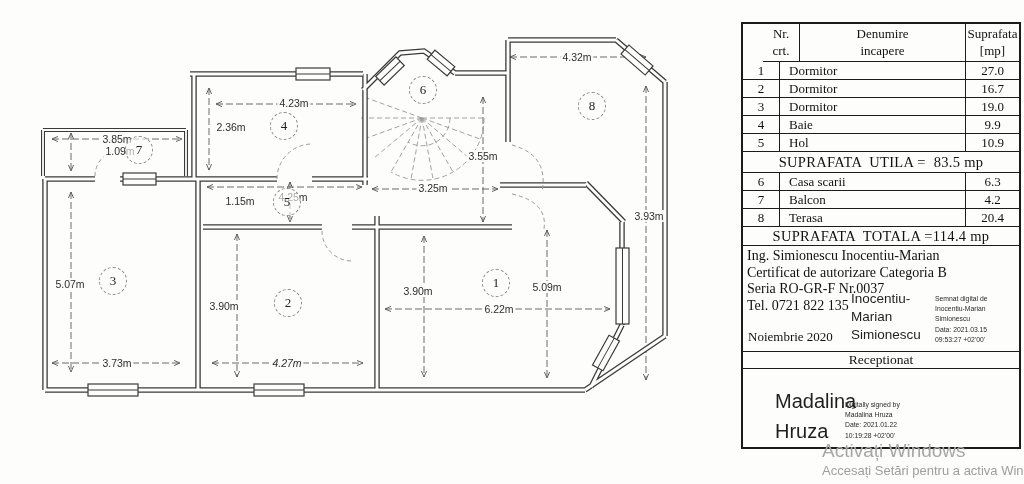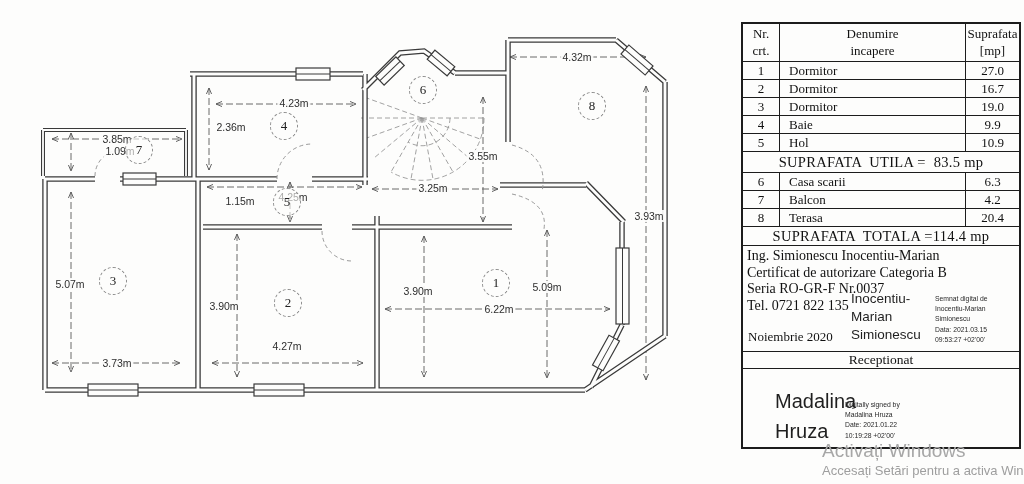--- a/index.html
+++ b/index.html
@@ -25,21 +25,21 @@
             font-size:13px;color:#222;background:rgba(253,253,252,.6);}
   
   #area-table{position:absolute;left:741px;top:22px;width:280px;border:2px solid #1c1c1c;
               background:#fdfdfc;box-sizing:border-box;}
   .tr{display:flex;border-bottom:1.4px solid #1c1c1c;box-sizing:border-box;}
   .tr.last{border-bottom:none;}
   .c{display:flex;align-items:center;justify-content:center;text-align:center;font-size:13px;box-sizing:border-box;}
   .c1{width:37px;border-right:1.4px solid #1c1c1c;flex:none;}
   .c2{flex:1;justify-content:flex-start;text-align:left;padding-left:9px;border-right:1.4px solid #1c1c1c;}
   .c3{width:53px;flex:none;}
-  .head{height:38px;}
+  .head{height:38px;margin-left:20px;}
   .head .c2{justify-content:center;text-align:center;padding-left:0;}
   .pre{white-space:pre-line;line-height:1.25;}
   .rrow{height:18px;}
   .merged{height:21px;align-items:center;justify-content:center;display:flex;
           font-size:14.5px;white-space:pre;letter-spacing:.3px;}
   .mtot{height:19px;}
   .seclab{height:17px;display:flex;align-items:center;justify-content:center;font-size:13.5px;}
   .bigcell{position:relative;}
   .exec-body{height:106px;}
   .rec-body{height:78px;}
@@ -159,21 +159,21 @@
       <path class="door" d="M512,194 Q548,202 544,229"></path>
     </g>
   </svg>
 
   <div id="plan-labels">
       <div class="dimlab" style="left: 117px; top: 139px;">3.85m</div>
       <div class="dimlab" style="left: 72px; top: 151px; margin-left: 48px;">1.09m</div>
       <div class="dimlab" style="left: 70px; top: 284px;">5.07m</div>
       <div class="dimlab" style="left: 117px; top: 363px;">3.73m</div>
       <div class="dimlab" style="left: 224px; top: 306px;">3.90m</div>
-      <div class="dimlab" style="left: 287px; top: 346px;">4.27m</div>
+      <div class="dimlab" style="left: 287px; top: 363px; font-style: italic;">4.27m</div>
       <div class="dimlab" style="left: 294px; top: 103px;">4.23m</div>
       <div class="dimlab" style="left: 231px; top: 127px;">2.36m</div>
       <div class="dimlab" style="left: 293px; top: 197px;">4.25m</div>
       <div class="dimlab" style="left: 240px; top: 201px;">1.15m</div>
       <div class="dimlab" style="left: 433px; top: 188px;">3.25m</div>
       <div class="dimlab" style="left: 483px; top: 156px;">3.55m</div>
       <div class="dimlab" style="left: 418px; top: 291px;">3.90m</div>
       <div class="dimlab" style="left: 499px; top: 309px;">6.22m</div>
       <div class="dimlab" style="left: 547px; top: 287px;">5.09m</div>
       <div class="dimlab" style="left: 577px; top: 57px;">4.32m</div>

